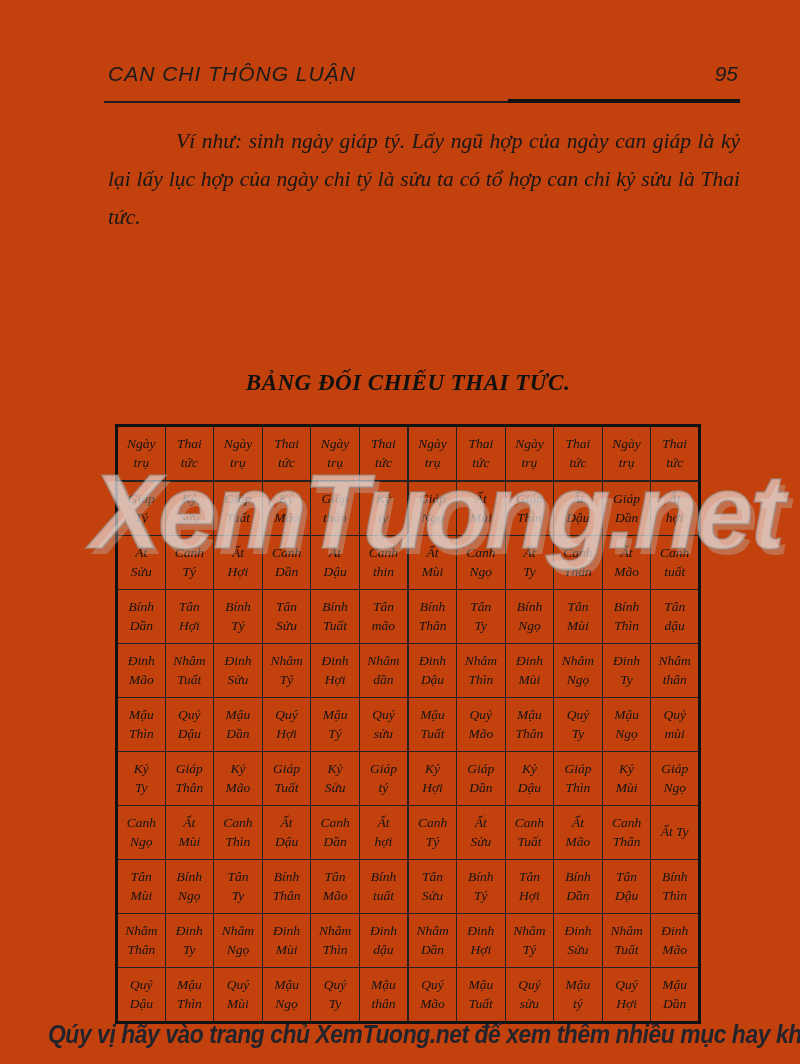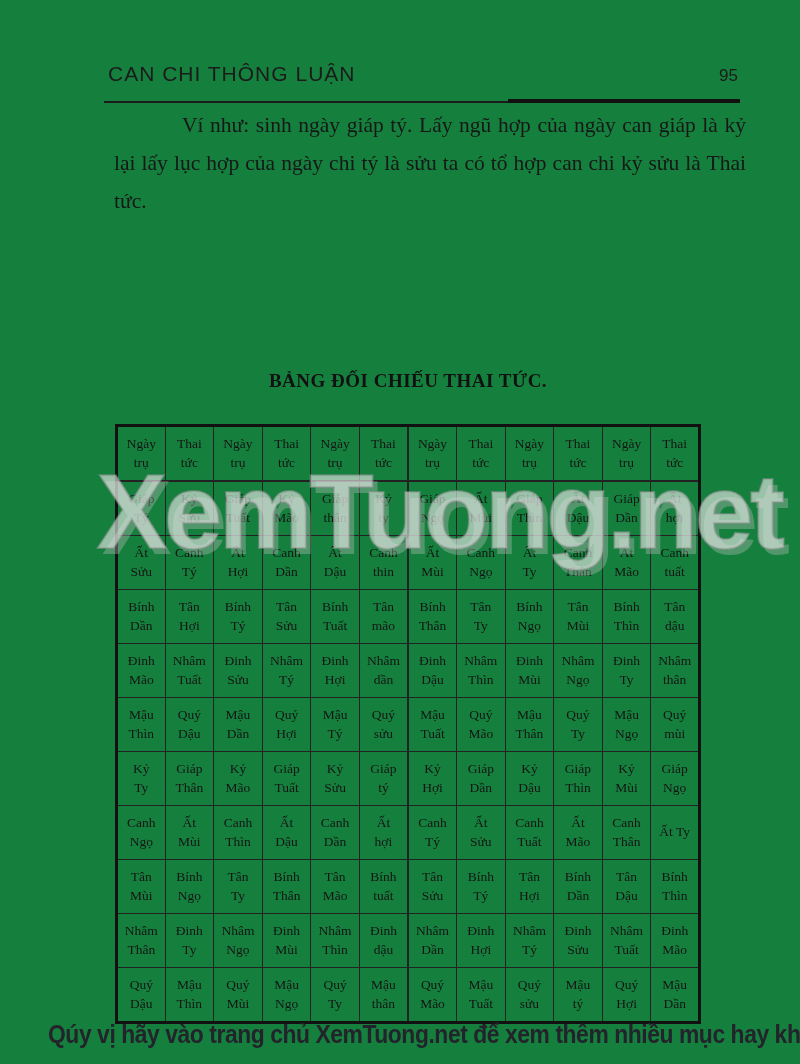--- a/index.html
+++ b/index.html
@@ -1,60 +1,61 @@
 <!DOCTYPE html>
 <html><head>
 <meta charset="utf-8">
 <style>
   html,body{margin:0;padding:0;background:#e8e8e8;}
   .page{
     position:relative;
     width:800px;height:1064px;
     margin:0 auto;
-    background:#15803d;
+    background:#c2410c;
     overflow:hidden;
     color:#151515;
+    font-style:italic;
   }
 
   
   .page-header{
     position:absolute;left:108px;right:62px;top:62px;
     display:flex;justify-content:space-between;align-items:baseline;
     font-family:"Liberation Sans",sans-serif;
   }
   .page-header .title{
     font-size:21px;letter-spacing:1px;font-weight:400;color:#1b1b1b;
   }
   .page-header .pagenum{
-    font-size:17px;color:#1b1b1b;
+    font-size:21px;color:#1b1b1b;
   }
   .header-rule-thin{
     position:absolute;left:104px;top:101px;width:420px;height:2px;background:#1c1c1c;
   }
   .header-rule-thick{
     position:absolute;left:508px;top:99px;width:232px;height:4px;background:#111;
   }
 
   
   .body-par{
     position:absolute;left:108px;width:632px;
     margin:0;
     font-family:"Liberation Serif",serif;
     font-size:21.5px;line-height:38px;
     text-align:justify;text-indent:68px;
     color:#171717;
   }
-  #par1{top:106px;margin-left:6px;}
+  #par1{top:122px;}
   #par2{top:246px;}
 
   
   .table-title{
     position:absolute;left:108px;width:600px;top:370px;margin:0;
     font-family:"Liberation Serif",serif;
-    font-size:19px;font-weight:bold;letter-spacing:0.5px;
+    font-size:23px;font-weight:bold;letter-spacing:0.5px;
     text-align:center;color:#111;
   }
   .table-wrap{
     position:absolute;left:115px;top:424px;width:686px;height:572px;
   }
   table.thai{
     width:586px;height:572px;
     border-collapse:collapse;table-layout:fixed;
     border:3px solid #111;
     background:transparent;

